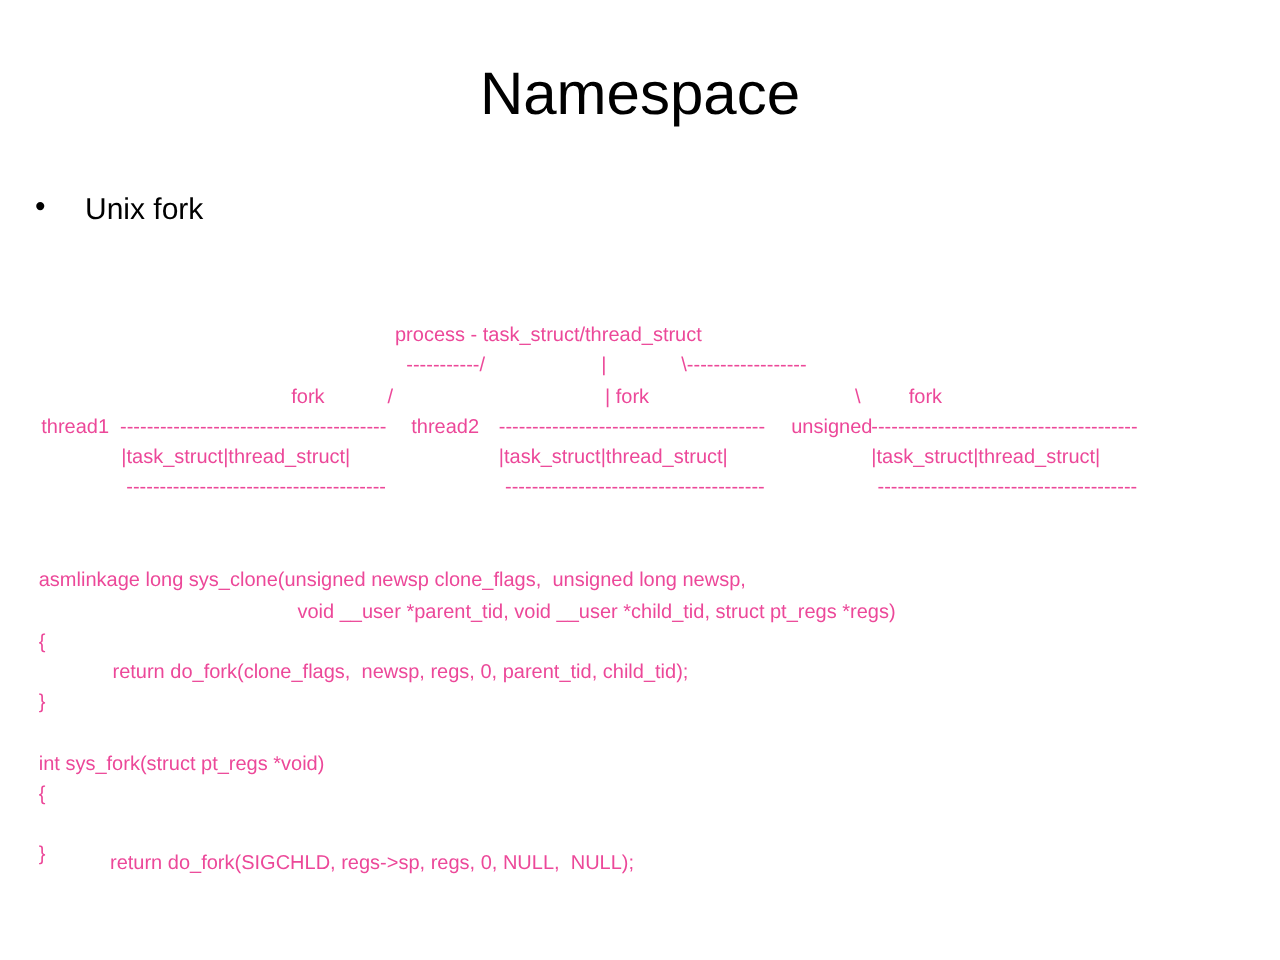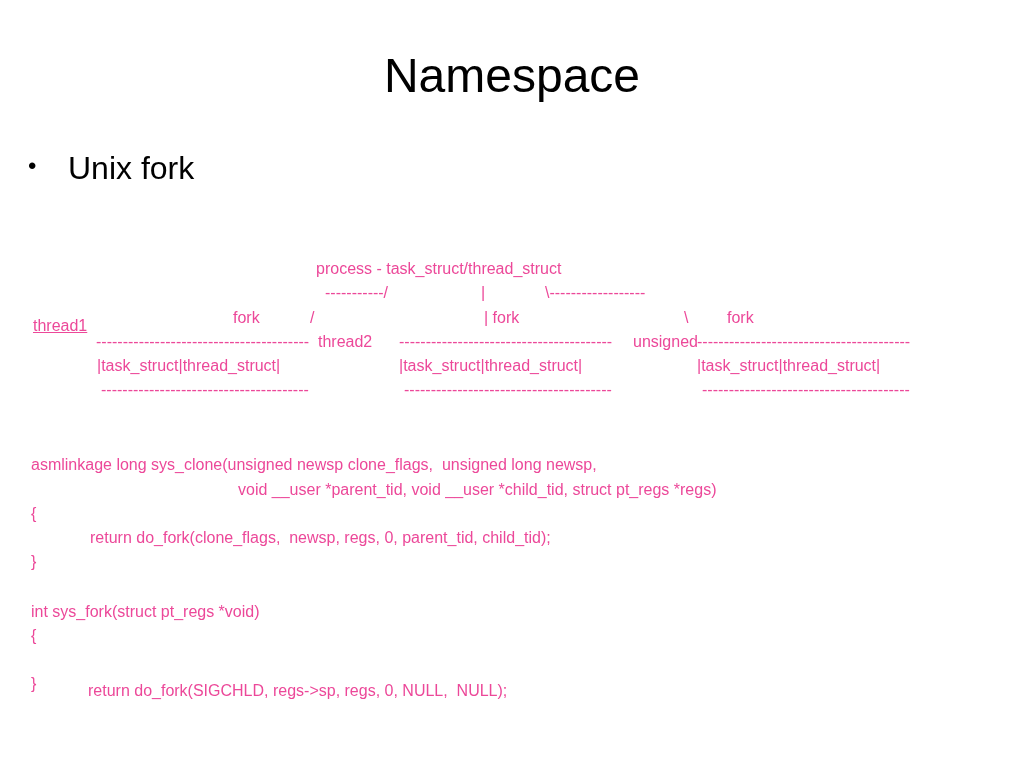--- a/index.html
+++ b/index.html
@@ -32,44 +32,44 @@
     position: absolute;
     left: 28px;
     top: 112px;
     font-size: 24px;
     line-height: 28px;
   }
   .bullet-text {
     position: absolute;
     left: 68px;
     top: 114px;
-    font-size: 32px;
+    font-size: 24px;
     line-height: 28px;
   }
   
   .seg {
     position: absolute;
     font-size: 16px;
     line-height: 20px;
     white-space: pre;
     color: #ec4899;
   }
   
   .d1  { left: 316px; top: 219px; }
   .d2a { left: 325px; top: 243px; }
   .d2b { left: 481px; top: 243px; }
   .d2c { left: 545px; top: 243px; }
   .d3a { left: 233px; top: 268px; }
   .d3b { left: 310px; top: 268px; }
   .d3c { left: 484px; top: 268px; }
   .d3d { left: 684px; top: 268px; }
   .d3e { left: 727px; top: 268px; }
-  .d4a { left: 33px;  top: 276px; text-decoration: underline; }
+  .d4a { left: 33px;  top: 292px; }
   .d4b { left: 96px;  top: 292px; }
-  .d4c { left: 318px; top: 292px; }
+  .d4c { left: 329px; top: 292px; }
   .d4d { left: 399px; top: 292px; }
   .d4e { left: 633px; top: 292px; }
   .d4f { left: 697px; top: 292px; }
   .d5a { left: 97px;  top: 316px; }
   .d5b { left: 399px; top: 316px; }
   .d5c { left: 697px; top: 316px; }
   .d6a { left: 101px; top: 340px; }
   .d6b { left: 404px; top: 340px; }
   .d6c { left: 702px; top: 340px; }
   

